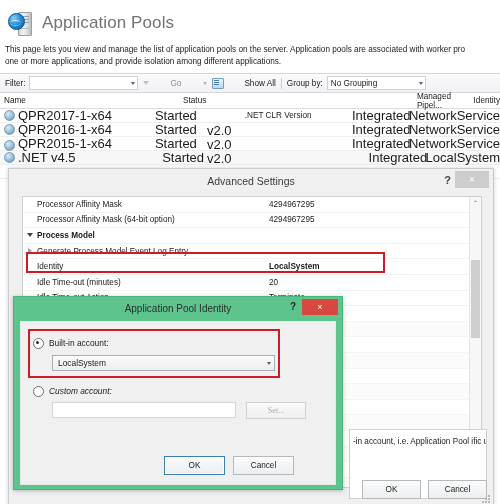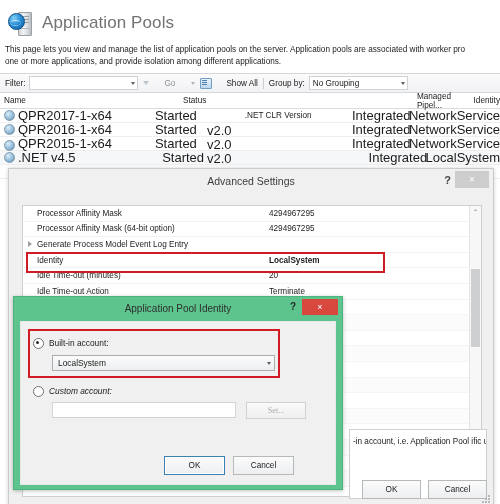--- a/index.html
+++ b/index.html
@@ -29,21 +29,21 @@
   .page-title{font-size:17px;color:#737373;font-weight:400;letter-spacing:.1px;}
 
   .page-desc{padding:4px 6px 0 5px;font-size:8.2px;line-height:12px;color:#1b1b1b;white-space:nowrap;}
 
   .filter-bar{margin-top:5px;height:18px;border-top:1px solid #d5d7da;border-bottom:1px solid #d5d7da;
     background:linear-gradient(to bottom,#fbfbfc,#f1f2f4);display:flex;align-items:center;padding:0 5px;gap:0px;}
   .fb-label{font-size:8.2px;color:#1b1b1b;margin-right:4px;}
   .fb-combo{width:105px;height:12px;background:#fff;border:1px solid #cfd2d5;display:flex;align-items:center;
     justify-content:flex-end;padding-right:2px;}
   .caret{width:0;height:0;border-left:2.5px solid transparent;border-right:2.5px solid transparent;border-top:3px solid #5a5f63;}
-  .fb-item{display:flex;align-items:center;gap:14px;margin-left:5px;color:#8a8f93;font-size:8.2px;}
+  .fb-item{display:flex;align-items:center;gap:20px;margin-left:5px;color:#8a8f93;font-size:8.2px;}
   .funnel{width:7px;height:7px;position:relative;}
   .funnel:before{content:"";position:absolute;left:0;top:1px;border-left:3.5px solid transparent;border-right:3.5px solid transparent;border-top:4px solid #b9c3cb;}
   .showall-ic{width:10px;height:9px;background:linear-gradient(#eaf3fb,#bcd8ee);border:1px solid #6f9dc4;border-radius:1px;position:relative;}
   .showall-ic:after{content:"";position:absolute;left:1px;top:1px;width:5px;height:1px;background:#4a7fae;box-shadow:0 2px 0 #4a7fae,0 4px 0 #4a7fae;}
   .fb-sep{width:1px;height:11px;background:#c9ccd0;margin:0 5px;}
   .fb-strong{color:#1b1b1b;}
   .fb-combo2{width:92px;height:12px;background:#fff;border:1px solid #cfd2d5;display:flex;align-items:center;
     justify-content:space-between;padding:0 2px 0 3px;color:#1b1b1b;font-size:8.2px;}
 
   .grid-head{display:flex;height:15px;align-items:center;border-bottom:1px solid #d9dbde;background:#fff;}
@@ -63,21 +63,21 @@
   #adv-dialog{position:absolute;left:8px;top:168px;width:484px;height:336px;
     background:#f0f0f0;border:1px solid #c9cbce;box-shadow:0 0 4px rgba(0,0,0,.18);}
   .adv-title{height:24px;display:flex;align-items:center;justify-content:center;position:relative;
     background:#f0f0f0;}
   .adv-title .t{font-size:10.5px;color:#3c3c3c;}
   .adv-help{position:absolute;right:42px;top:5px;font-size:11px;color:#444;font-weight:bold;cursor:default;}
   .adv-close{position:absolute;right:4px;top:2px;width:34px;height:17px;background:#cdcdcd;color:#fff;
     display:flex;align-items:center;justify-content:center;font-size:10px;}
   .adv-body{position:absolute;left:0;top:24px;width:484px;height:312px;}
 
-  .prop-grid{position:absolute;left:13px;top:12px;width:458px;height:290px;background:#fff;border:1px solid #cdd0d3;overflow:hidden;}
+  .prop-grid{position:absolute;left:13px;top:3px;width:458px;height:290px;background:#fff;border:1px solid #cdd0d3;overflow:hidden;}
   .prow{display:flex;height:14.6px;align-items:center;font-size:8.2px;color:#1b1b1b;border-bottom:1px solid #f2f3f4;}
   .prow .arrowcell{width:14px;text-align:center;color:#6d7377;font-size:6px;}
   .prow .pname{width:232px;}
   .prow .pval{flex:1;}
   .prow.group .pname{font-weight:bold;}
   .prow.blank{border-bottom:1px solid #f4f5f6;}
   .prow.shade{background:#fbfbfc;}
   .tri-down{display:inline-block;width:0;height:0;border-left:3px solid transparent;border-right:3px solid transparent;border-top:4px solid #3d4347;}
   .tri-right{display:inline-block;width:0;height:0;border-top:3px solid transparent;border-bottom:3px solid transparent;border-left:4px solid #9aa0a4;}
 
@@ -222,20 +222,25 @@
       <div class="prow">
         <span class="arrowcell"></span>
         <span class="pname">Processor Affinity Mask</span>
         <span class="pval">4294967295</span>
       </div>
       <div class="prow">
         <span class="arrowcell"></span>
         <span class="pname">Processor Affinity Mask (64-bit option)</span>
         <span class="pval">4294967295</span>
       </div>
+      <div class="prow group">
+        <span class="arrowcell"><i class="tri-down"></i></span>
+        <span class="pname">Process Model</span>
+        <span class="pval"></span>
+      </div>
       <div class="prow">
         <span class="arrowcell"><i class="tri-right"></i></span>
         <span class="pname">Generate Process Model Event Log Entry</span>
         <span class="pval"></span>
       </div>
       <div class="prow">
         <span class="arrowcell"></span>
         <span class="pname">Identity</span>
         <span class="pval" style="font-weight:bold">LocalSystem</span>
       </div>

